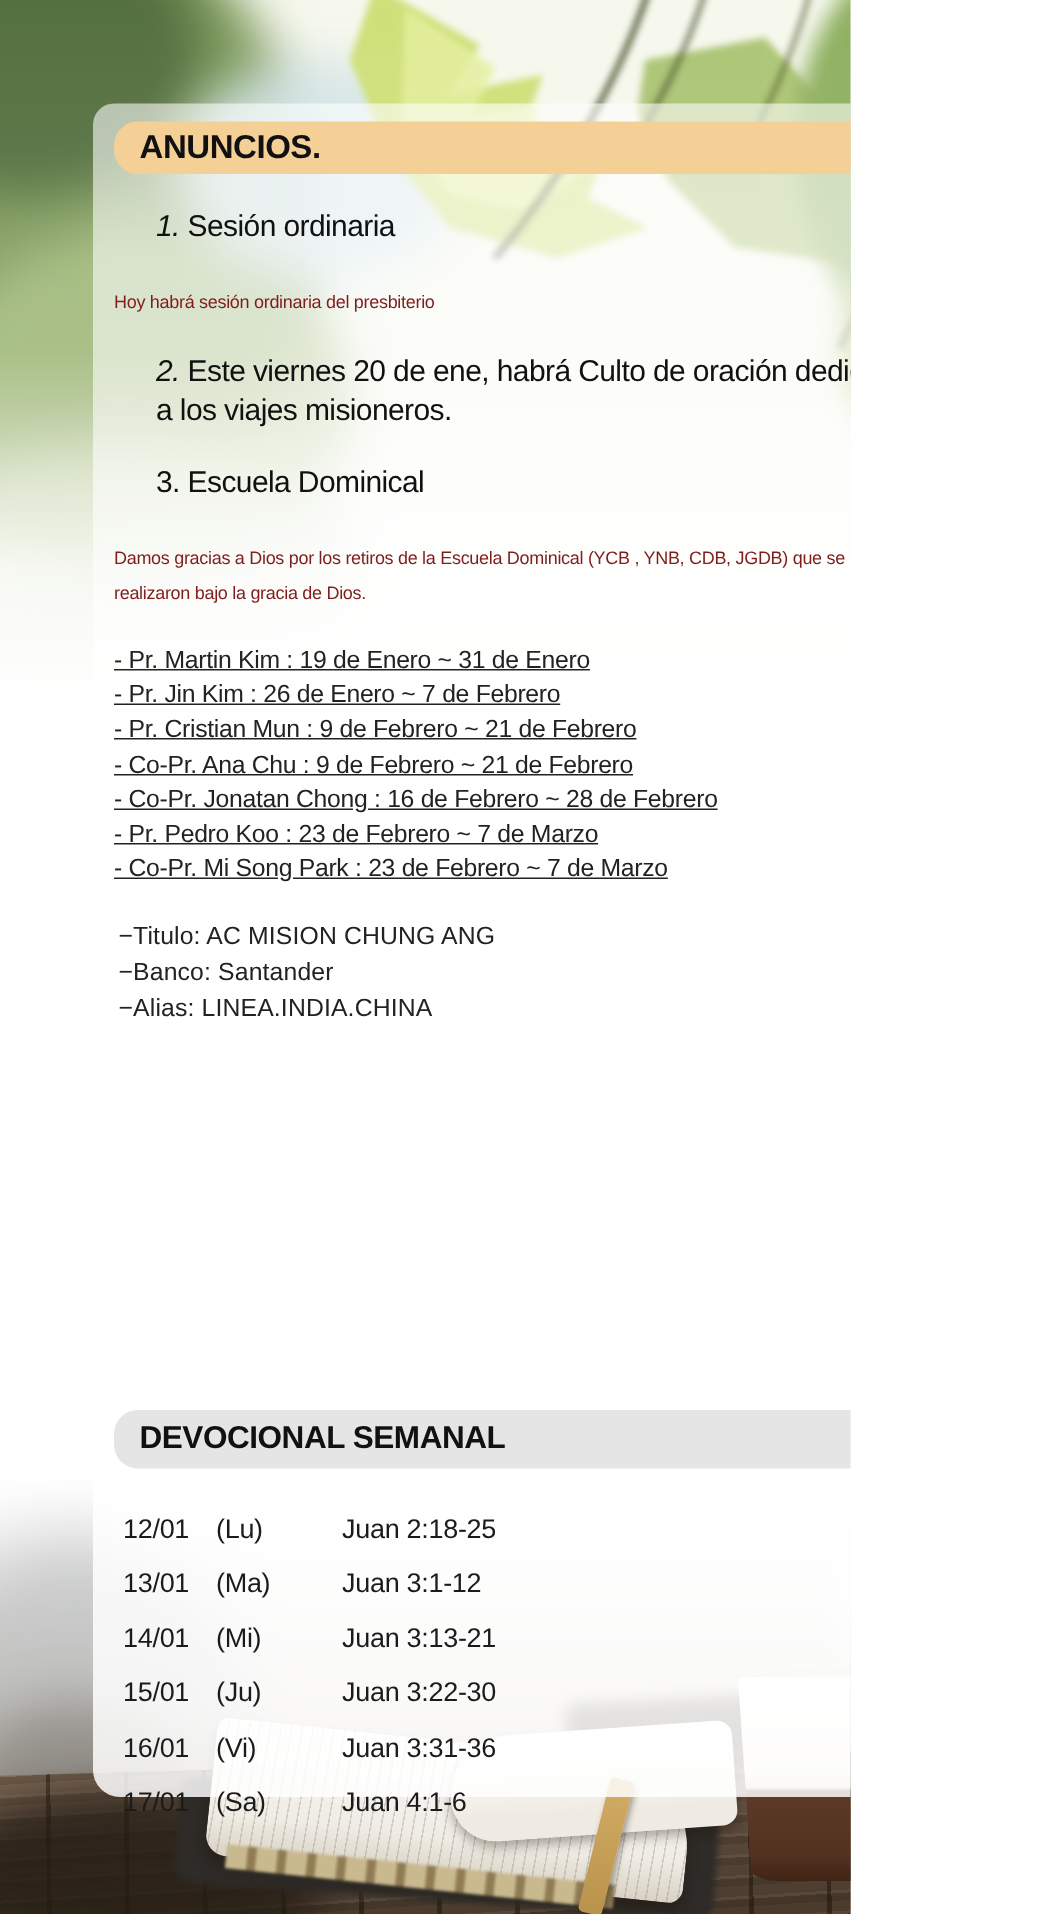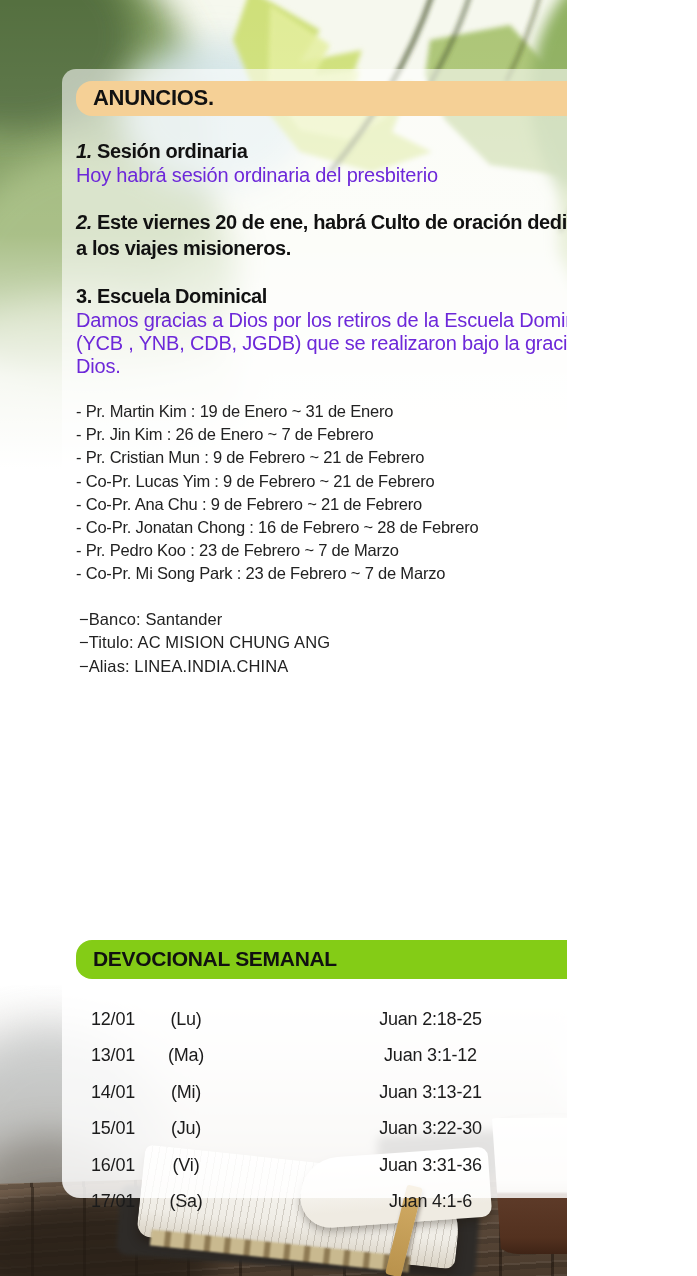--- a/index.html
+++ b/index.html
@@ -48,31 +48,31 @@
   .steam2{position:absolute;left:560px;top:30px;width:26px;height:110px;background:#ffffff;opacity:.6;filter:blur(9px);border-radius:50%;}
 
   
   .card{position:absolute;left:62px;width:571px;border-radius:14px;}
   .card-anuncios{top:69px;height:800px;background:rgba(255,255,255,0.58);}
   .card-devocional{top:925px;height:273px;background:rgba(255,255,255,0.84);border-radius:18px;}
 
   .banner{margin:12px 15px 0 14px;background:#f5d096;border-radius:16px;
     font-weight:bold;font-size:22px;letter-spacing:-0.3px;color:#111;
     padding:4px 0 5px 17px;line-height:26px;}
-  .card-devocional .banner{margin-top:15px;background:#84cc16;font-size:21px;padding:6px 0 7px 17px;}
+  .card-devocional .banner{margin-top:15px;background:#e5e5e5;font-size:21px;padding:6px 0 7px 17px;}
 
   .content{padding:0 18px 0 14px;}
   .sec{margin-top:22px;}
-  .sec-title{font-size:20px;font-weight:bold;letter-spacing:-0.4px;line-height:26px;color:#111;}
+  .sec-title{font-size:20px;font-weight:normal;letter-spacing:-0.4px;line-height:26px;color:#111;margin-left:28px;}
   .sec-title .num-italic{font-style:italic;}
-  .sec-body{font-size:20px;letter-spacing:-0.2px;line-height:23px;color:#6d28d9;}
-  .vac-line{font-size:16.5px;letter-spacing:-0.2px;line-height:23.2px;color:#222;}
+  .sec-body{font-size:12px;letter-spacing:-0.2px;line-height:23px;color:#7f1d1d;margin-top:26px;}
+  .vac-line{font-size:16.5px;letter-spacing:-0.2px;line-height:23.2px;color:#222;text-decoration:underline;}
   .bank-line{font-size:16.5px;letter-spacing:0.1px;line-height:23.8px;color:#222;padding-left:3px;}
 
-  .dev-table{margin:22px 0 0 20px;text-align:center;}
+  .dev-table{margin:22px 0 0 20px;}
   .dev-row{display:grid;grid-template-columns:62px 84px 1fr;height:36.5px;align-items:center;
     font-size:18px;letter-spacing:-0.2px;color:#1b1b1b;}
 </style>
 </head>
 <body>
 
 <div class="page">
 
   <div class="bg-top">
     <svg width="697" height="470" viewBox="0 0 697 470">
@@ -150,30 +150,29 @@
 
       <div class="sec">
         <div class="sec-title"><span>3.</span> <span>Escuela Dominical</span></div>
         <div class="sec-body">Damos gracias a Dios por los retiros de la Escuela Dominical (YCB , YNB, CDB, JGDB) que se realizaron bajo la gracia de Dios.</div>
       </div>
 
       <div class="sec">
         <div class="vac-line">- Pr. Martin Kim : 19 de Enero ~ 31 de Enero</div>
         <div class="vac-line">- Pr. Jin Kim : 26 de Enero ~ 7 de Febrero</div>
         <div class="vac-line">- Pr. Cristian Mun : 9 de Febrero ~ 21 de Febrero</div>
-        <div class="vac-line">- Co-Pr. Lucas Yim : 9 de Febrero ~ 21 de Febrero</div>
         <div class="vac-line">- Co-Pr. Ana Chu : 9 de Febrero ~ 21 de Febrero</div>
         <div class="vac-line">- Co-Pr. Jonatan Chong : 16 de Febrero ~ 28 de Febrero</div>
         <div class="vac-line">- Pr. Pedro Koo : 23 de Febrero ~ 7 de Marzo</div>
         <div class="vac-line">- Co-Pr. Mi Song Park : 23 de Febrero ~ 7 de Marzo</div>
       </div>
 
       <div class="sec">
+        <div class="bank-line">−Titulo: AC MISION CHUNG ANG</div>
         <div class="bank-line">−Banco: Santander</div>
-        <div class="bank-line">−Titulo: AC MISION CHUNG ANG</div>
         <div class="bank-line">−Alias: LINEA.INDIA.CHINA</div>
       </div>
 
     </div>
   </div>
 
   <div class="card card-devocional">
     <div class="banner">
       <span>DEVOCIONAL SEMANAL</span>
     </div>

